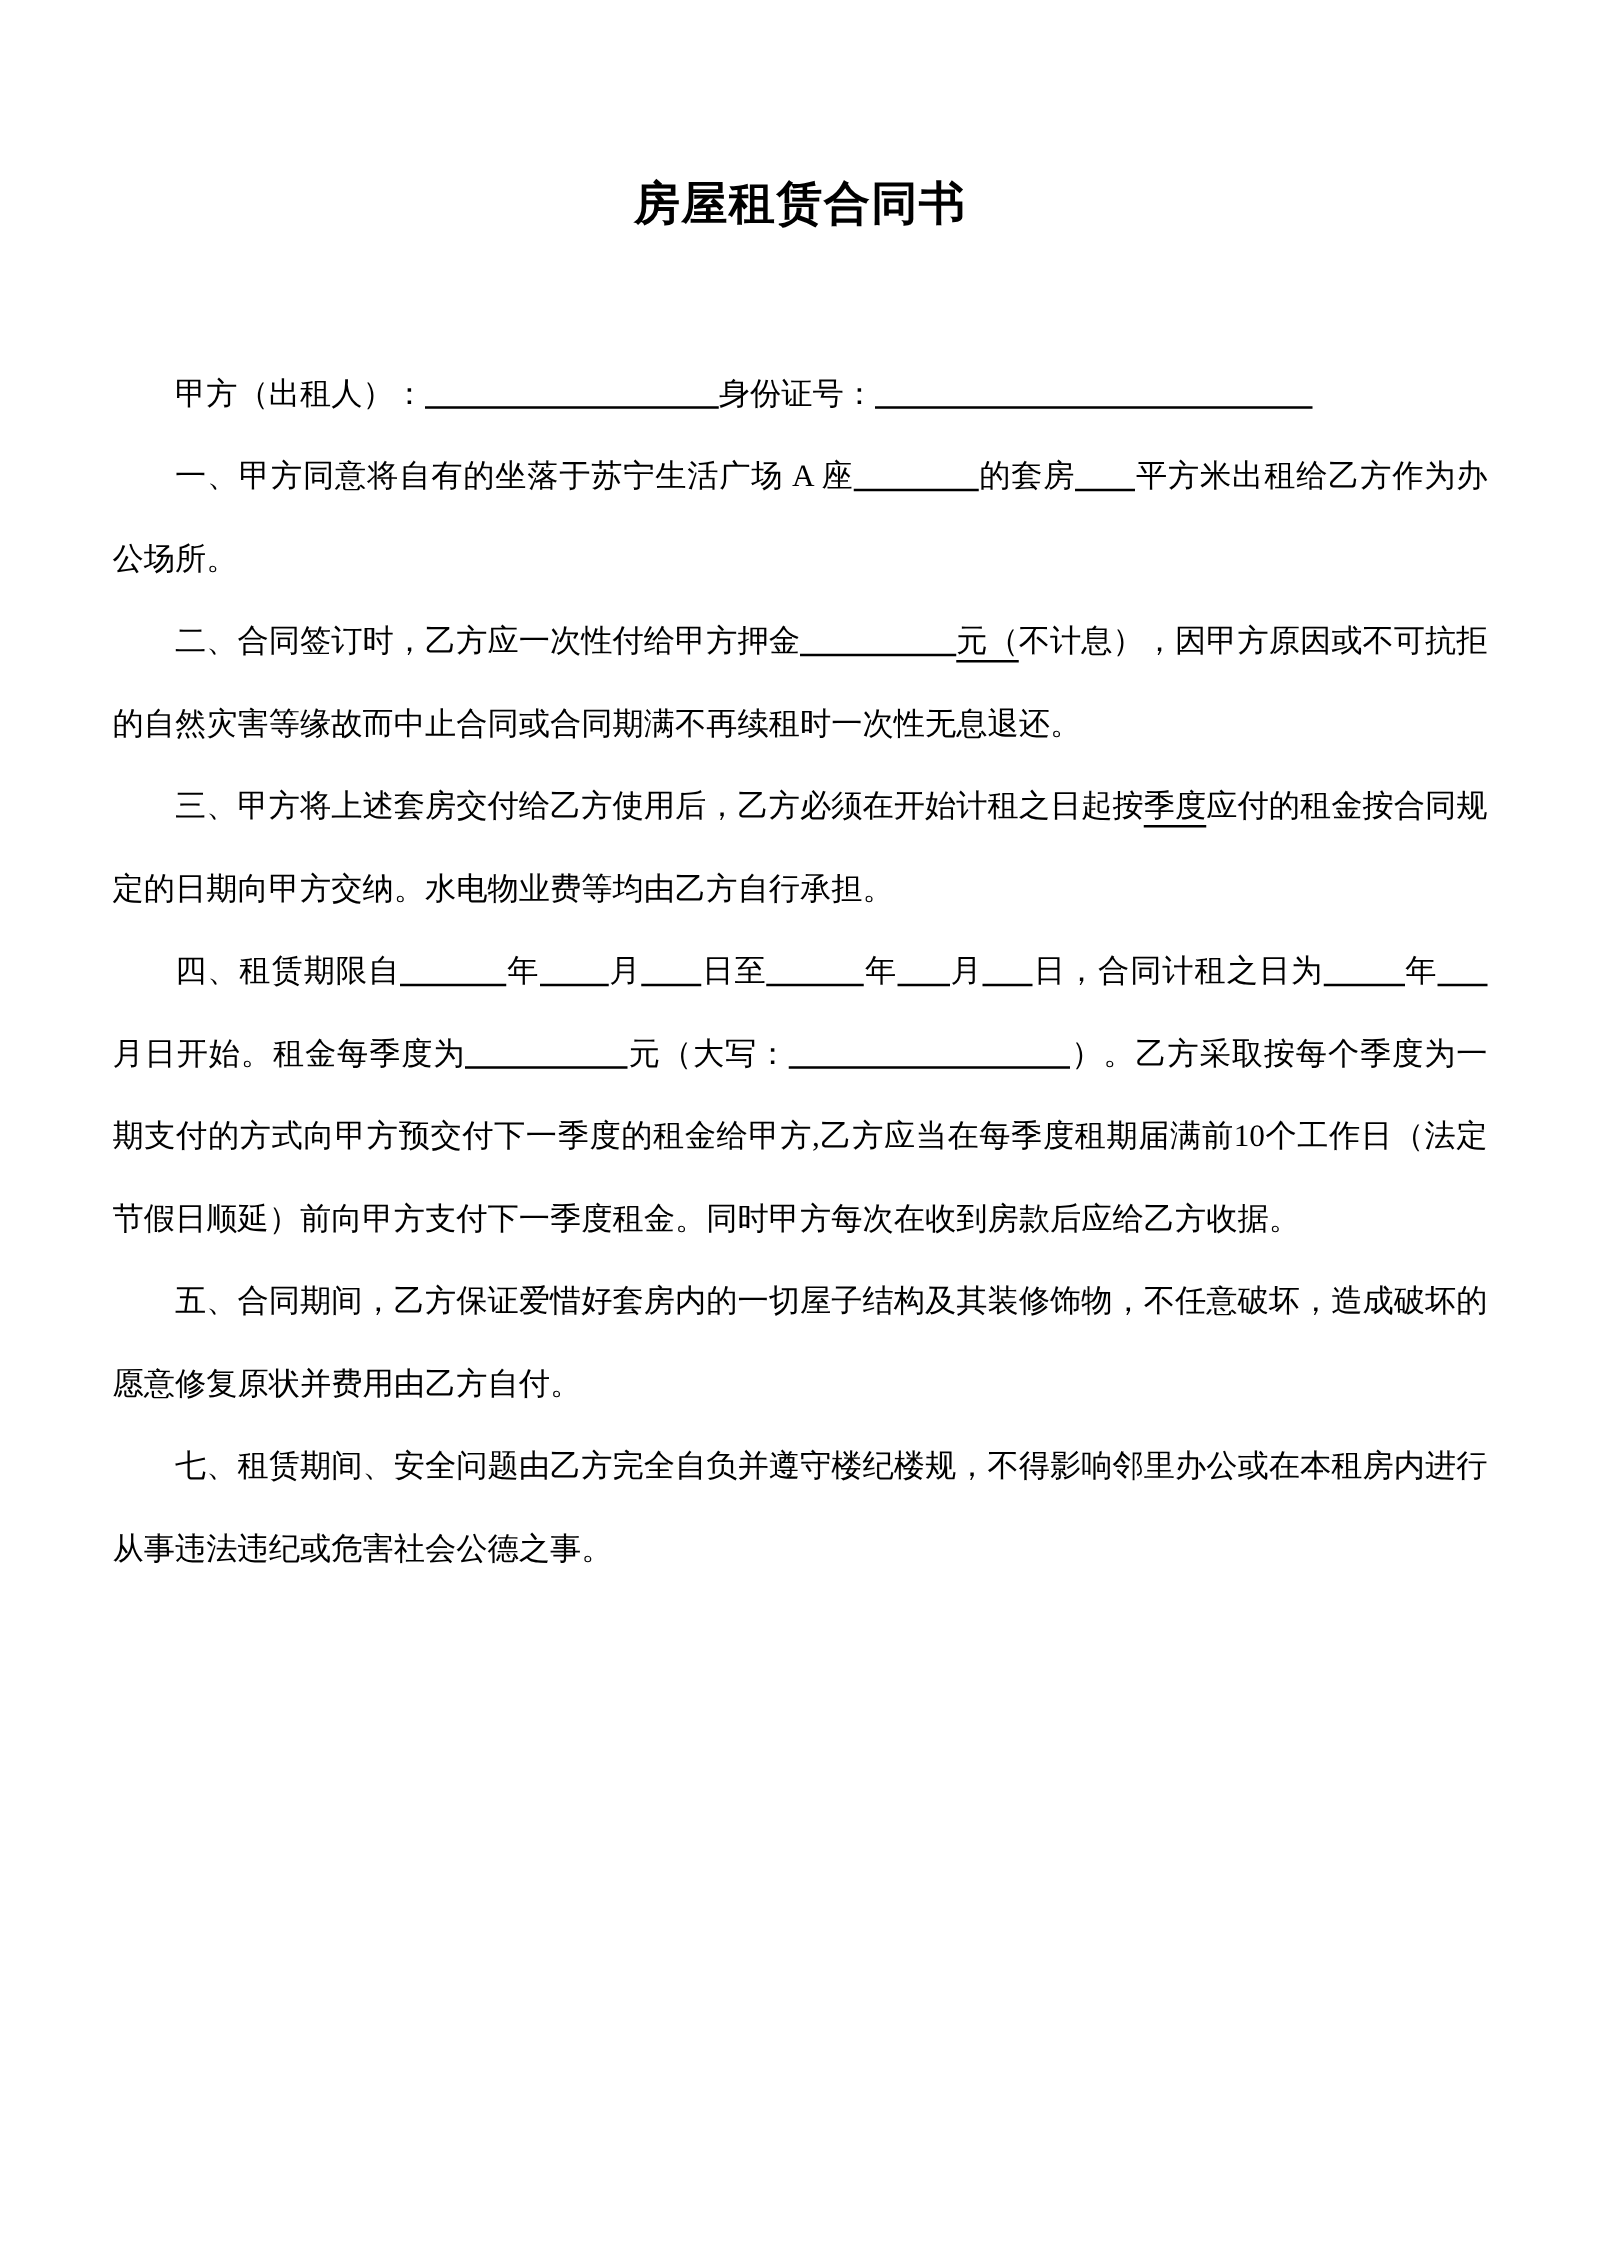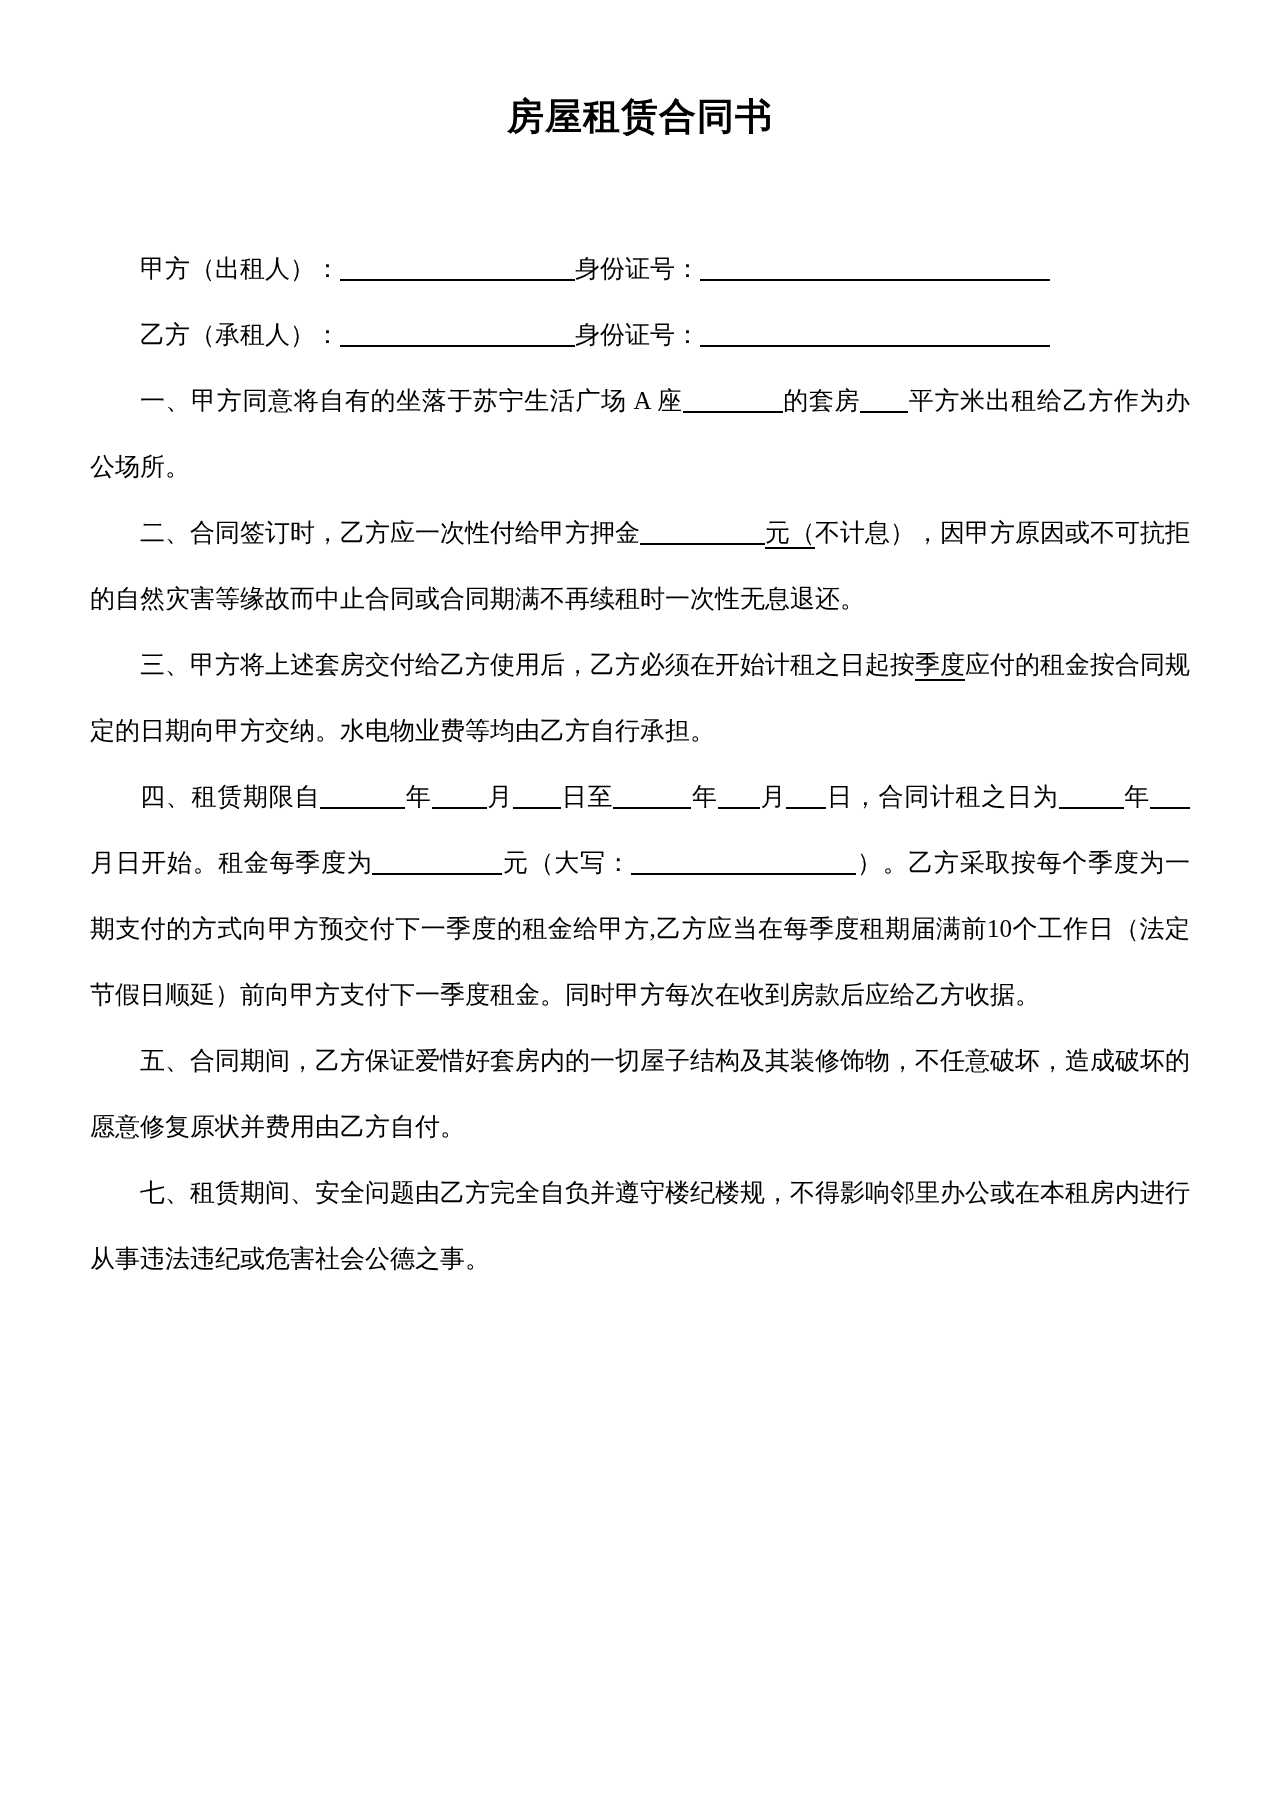--- a/index.html
+++ b/index.html
@@ -13,20 +13,21 @@
     overflow: hidden;
     font-family: "Liberation Serif", "DejaVu Serif", serif;
     color: #000000;
   }
   .page {
     box-sizing: border-box;
     width: 1280px;
     height: 1442px;
     padding: 96px 90px 0 90px;
     background: #ffffff;
+    margin-top: 47px;
   }
   .doc-title {
     margin: 0 0 98px 0;
     font-size: 37px;
     line-height: 42px;
     font-weight: bold;
     text-align: center;
     letter-spacing: 1px;
   }
   .body-text p.para {
@@ -50,21 +51,20 @@
     padding-bottom: 1px;
   }
 </style>
 </head>
 <body>
 
 <div class="page">
   <h1 class="doc-title">房屋租赁合同书</h1>
   <div class="body-text">
       <p class="para"><span>甲方（出租人）：</span><span class="blank" style="width: 235px;"></span><span>身份证号：</span><span class="blank" style="width: 350px;"></span></p>
-      <p class="para"><span>乙方（承租人）：</span><span class="blank" style="width: 235px;"></span><span>身份证号：</span><span class="blank" style="width: 350px;"></span></p>
       <p class="para"><span>一、甲方同意将自有的坐落于苏宁生活广场 A 座</span><span class="blank" style="width: 100px;"></span><span>的套房</span><span class="blank" style="width: 48px;"></span><span>平方米出租给乙方作为办公场所。</span></p>
       <p class="para"><span>二、合同签订时，乙方应一次性付给甲方押金</span><span class="blank" style="width: 125px;"></span><span class="u">元（</span><span>不计息），因甲方原因或不可抗拒的自然灾害等缘故而中止合同或合同期满不再续租时一次性无息退还。</span></p>
       <p class="para"><span>三、甲方将上述套房交付给乙方使用后，乙方必须在开始计租之日起按</span><span class="u">季度</span><span>应付的租金按合同规定的日期向甲方交纳。水电物业费等均由乙方自行承担。</span></p>
       <p class="para"><span>四、租赁期限自</span><span class="blank" style="width: 85px;"></span><span>年</span><span class="blank" style="width: 55px;"></span><span>月</span><span class="blank" style="width: 48px;"></span><span>日至</span><span class="blank" style="width: 78px;"></span><span>年</span><span class="blank" style="width: 42px;"></span><span>月</span><span class="blank" style="width: 40px;"></span><span>日，合同计租之日为</span><span class="blank" style="width: 65px;"></span><span>年</span><span class="blank" style="width: 40px;"></span><span>月日开始。租金每季度为</span><span class="blank" style="width: 130px;"></span><span>元（大写：</span><span class="blank" style="width: 225px;"></span><span>）。乙方采取按每个季度为一期支付的方式向甲方预交付下一季度的租金给甲方,乙方应当在每季度租期届满前10个工作日（法定节假日顺延）前向甲方支付下一季度租金。同时甲方每次在收到房款后应给乙方收据。</span></p>
       <p class="para"><span>五、合同期间，乙方保证爱惜好套房内的一切屋子结构及其装修饰物，不任意破坏，造成破坏的愿意修复原状并费用由乙方自付。</span></p>
       <p class="para"><span>七、租赁期间、安全问题由乙方完全自负并遵守楼纪楼规，不得影响邻里办公或在本租房内进行从事违法违纪或危害社会公德之事。</span></p>
     </div>
 </div>
 
 </body></html>

